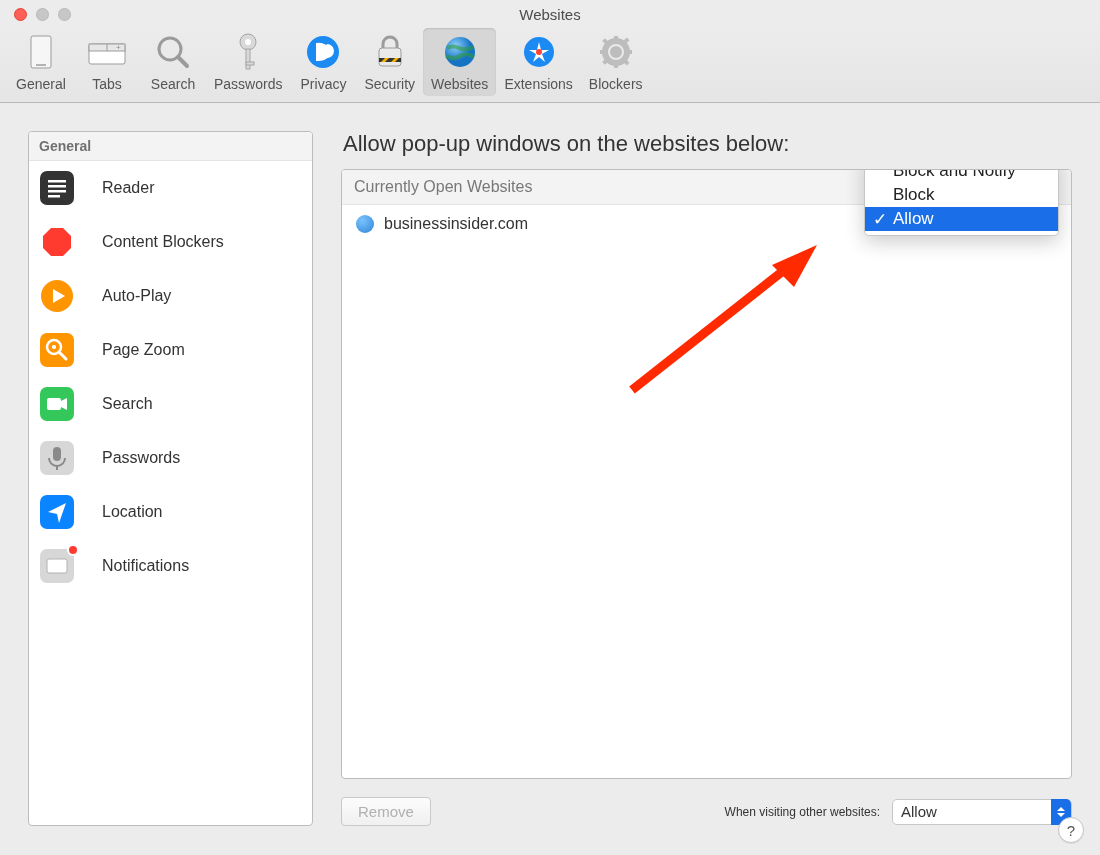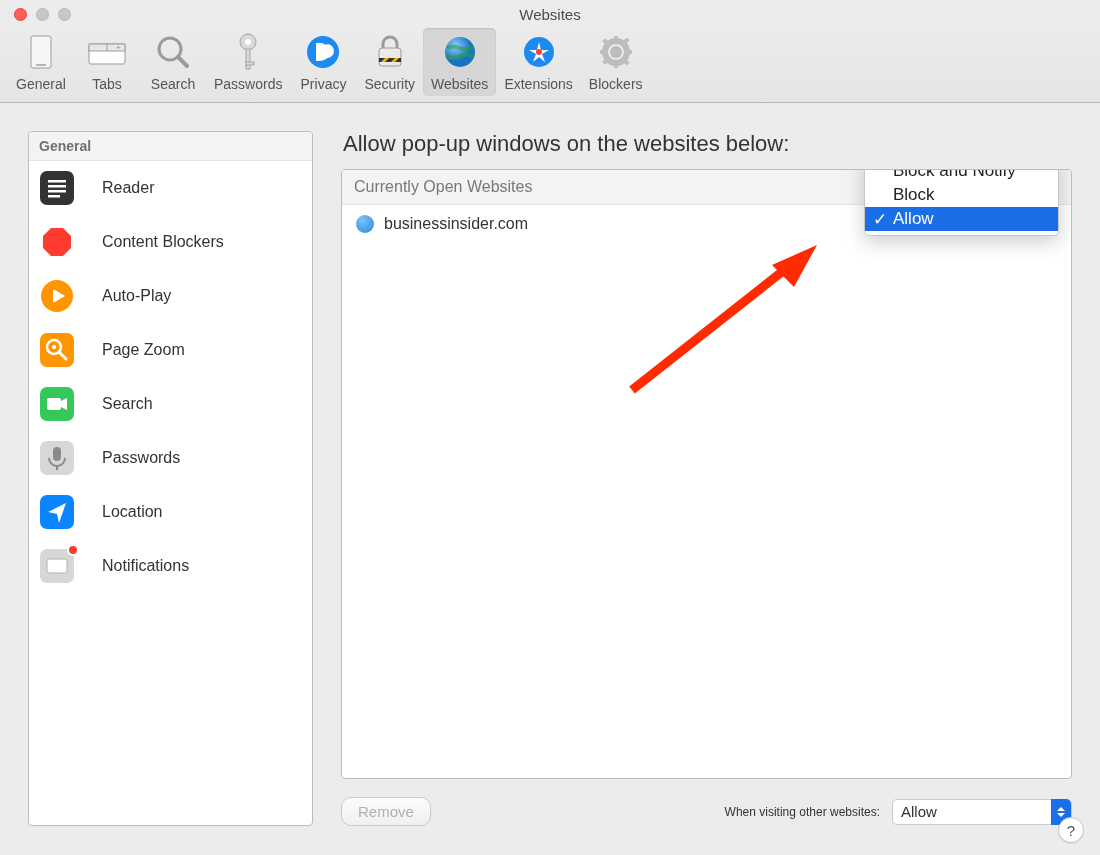--- a/index.html
+++ b/index.html
@@ -128,21 +128,21 @@
   .dropdown .opt.sel::before { content:"✓"; position:absolute; left:8px; }
 
   
   .bottom-row {
     display:flex; align-items:center;
     margin-top:18px;
   }
   .btn {
     background:linear-gradient(#fcfcfc,#f0f0f0);
     border:1px solid #c9c9c9;
-    border-radius:10px;
+    border-radius:4px;
     padding:5px 16px;
     font-size:15px;
     color:#b0b0b0;
   }
   .bottom-row .lbl2 { margin-left:auto; font-size:12px; color:#333; margin-right:12px; }
   .sel-box {
     width:180px; height:26px;
     border:1px solid #c7c7c7;
     border-radius:5px;
     background:#fff;

